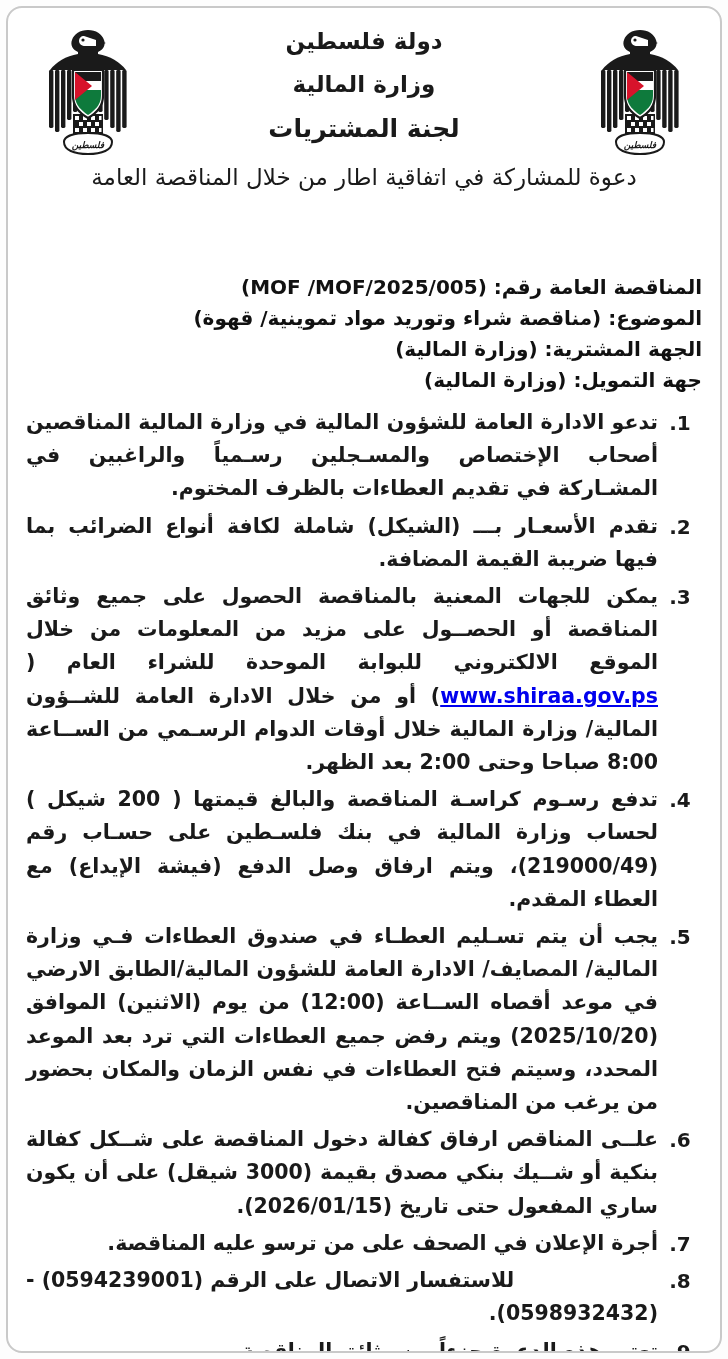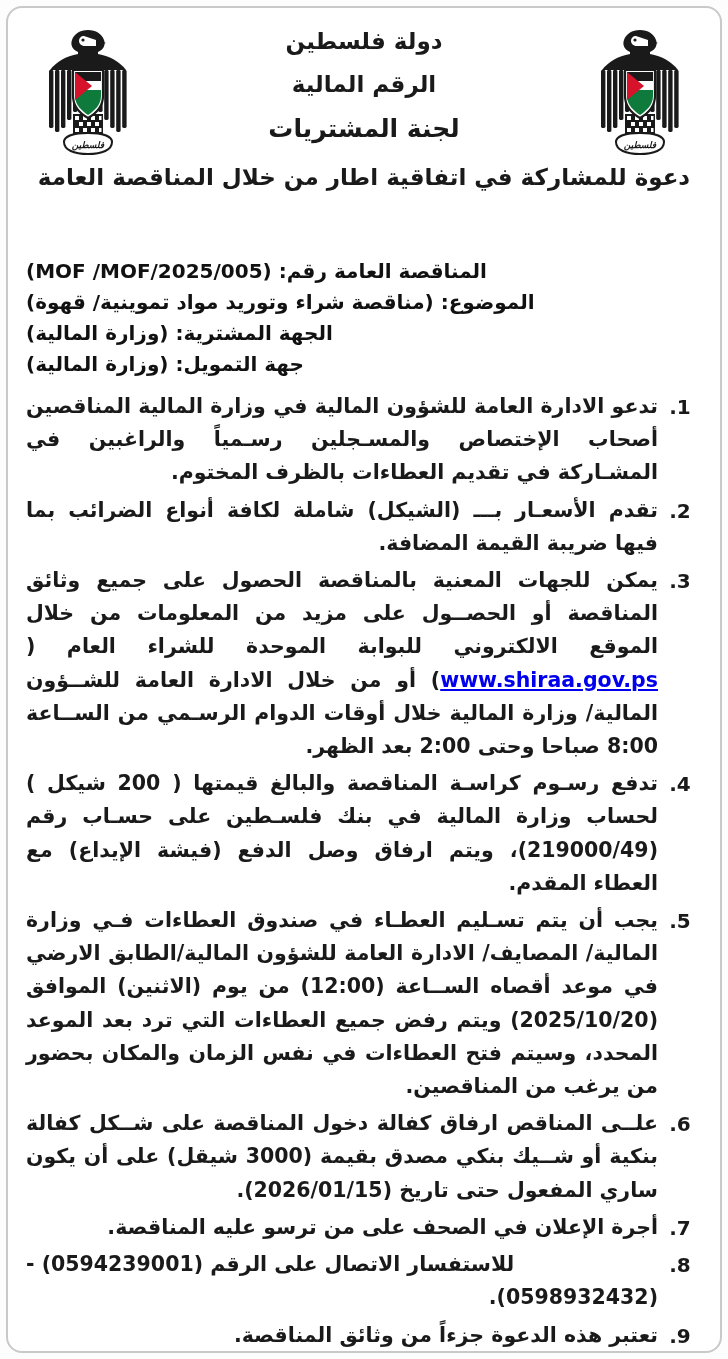--- a/index.html
+++ b/index.html
@@ -62,30 +62,30 @@
     line-height: 1.0;
     letter-spacing: 0px;
   }
   .h-line.l1 { font-size: 23px; margin-bottom: 20px; text-align: center; }
   .h-line.l2 { font-size: 23px; margin-bottom: 20px; }
   .h-line.l3 { font-size: 23px; margin-bottom: 20px; }
   .h-line.l4 { font-size: 25px; margin-bottom: 24px; }
 
   .invite {
     font-size: 23px;
-    font-weight: bold;
+    font-weight: normal;
     color: #1a1a1a;
     text-align: center;
     line-height: 1.1;
   }
 
   
   .meta {
-    margin-top: 0;
-    text-align: left;
+    margin-top: 16px;
+    text-align: right;
     direction: rtl;
   }
   .meta-line {
     font-size: 20px;
     font-weight: bold;
     color: #111111;
     line-height: 1.55;
     white-space: nowrap;
   }
 
@@ -244,21 +244,21 @@
           <path d="M35 55 L61 55 L61 64 L35 64 Z" fill="#ffffff"></path>
           <path d="M35 64 L61 64 L61 70 C61 79 54 85 48 89 C42 85 35 79 35 70 Z" fill="#0e7a3c"></path>
           <path d="M35 46 L52 60 L35 74 Z" fill="#d7132b"></path>
           <path d="M24 116 C24 110 34 107 48 107 C62 107 72 110 72 116 C72 124 62 128 48 128 C34 128 24 124 24 116 Z" fill="#ffffff" stroke="#1a1a1a" stroke-width="2"></path>
           <text x="48" y="122" font-family="DejaVu Sans, sans-serif" font-size="9" font-weight="bold" fill="#1a1a1a" text-anchor="middle">فلسطين</text>
         </svg>
       </div>
 
       <div class="header-titles">
         <div class="h-line l1">دولة فلسطين</div>
-        <div class="h-line l2">الرقم المالية</div>
+        <div class="h-line l2">وزارة المالية</div>
         <div class="h-line l4">لجنة المشتريات</div>
         <div class="invite">دعوة للمشاركة في اتفاقية اطار من خلال المناقصة العامة</div>
       </div>
     </div>
 
     <div class="meta">
       <div class="meta-line">المناقصة العامة رقم:  (MOF /MOF/2025/005)</div>
       <div class="meta-line">الموضوع: (مناقصة شراء وتوريد مواد تموينية/ قهوة)</div>
       <div class="meta-line">الجهة المشترية: (وزارة المالية)</div>
       <div class="meta-line">جهة التمويل: (وزارة المالية)</div>

